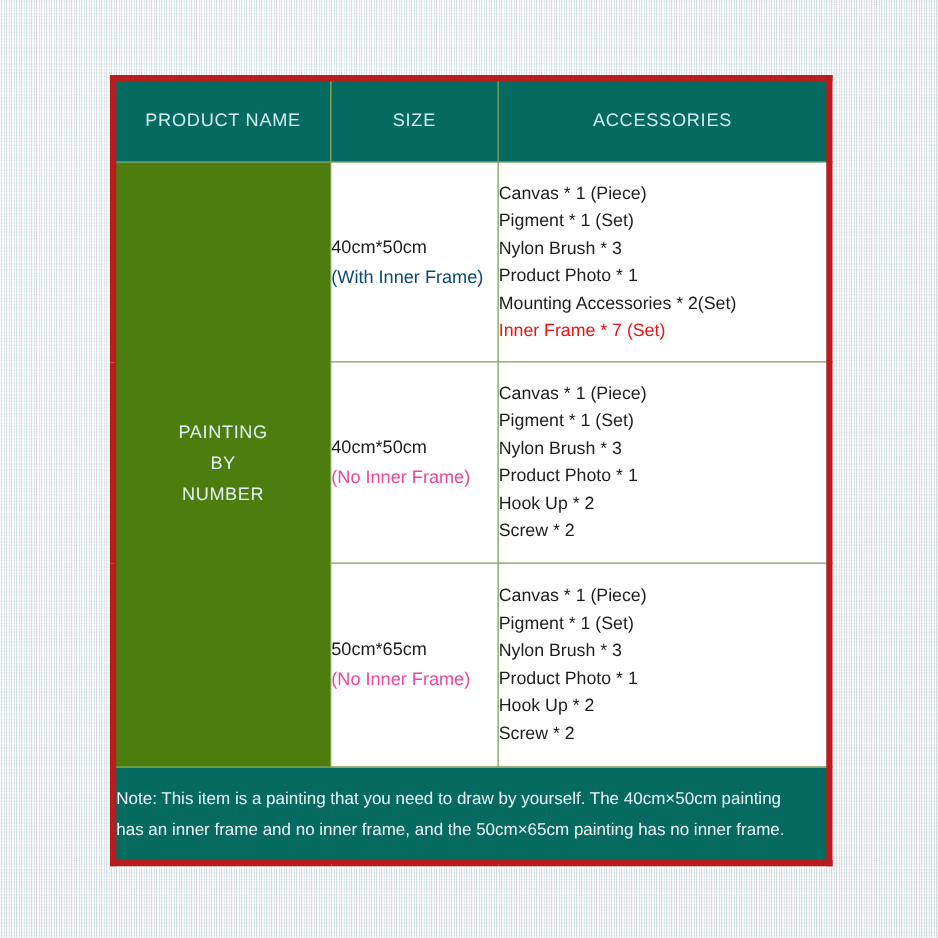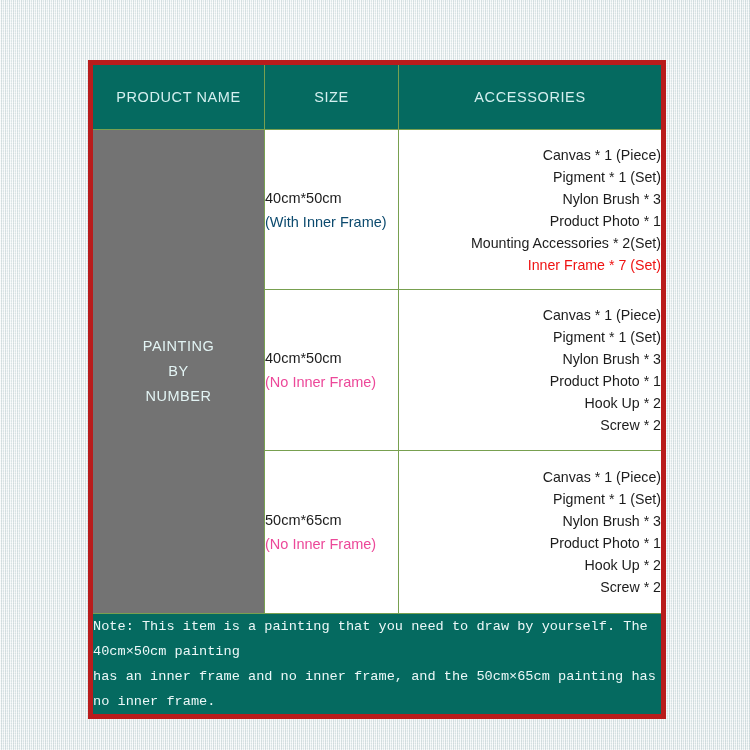--- a/index.html
+++ b/index.html
@@ -78,21 +78,21 @@
     height: 64px;
     text-align: center;
     color: #d4efef;
     font-size: 14.5px;
     letter-spacing: 0.6px;
     font-weight: normal;
   }
 
   
   td.product-name-cell {
-    background-color: #737373;
+    background-color: #4d7c0f;
     text-align: center;
     color: #e3f4f4;
     font-size: 14.5px;
     letter-spacing: 0.5px;
     line-height: 25px;
   }
 
   
   td.size-cell {
     background: #ffffff;
@@ -102,21 +102,20 @@
   }
   td.size-cell .frame-note { display: block; }
   .frame-red  { color: #0c4a6e; }
   .frame-cyan { color: #ec4899; }
 
   
   td.acc-cell {
     background: #ffffff;
     padding: 14px 0 14px 8px;
     vertical-align: middle;
-    text-align: right;
   }
   ul.acc-list {
     list-style: none;
     margin: 0;
     padding: 0;
   }
   ul.acc-list li {
     font-size: 14.2px;
     color: #1c1c1c;
     line-height: 22px;
@@ -132,21 +131,21 @@
     line-height: 25px;
     padding: 12px 14px 12px 12px;
     text-align: left;
   }
   .note-line { display: block; }
 
   
   tr.row-1 td { height: 159px; }
   tr.row-2 td { height: 160px; }
   tr.row-3 td { height: 162px; }
-  tr.note-row td { height: 74px; font-family: Liberation Mono, monospace; }
+  tr.note-row td { height: 74px; }
 </style>
 </head>
 <body>
 
 <div id="page-bg"></div>
 
 <div id="table-wrap">
   <table class="spec-table">
     <colgroup>
       <col class="col-name">

